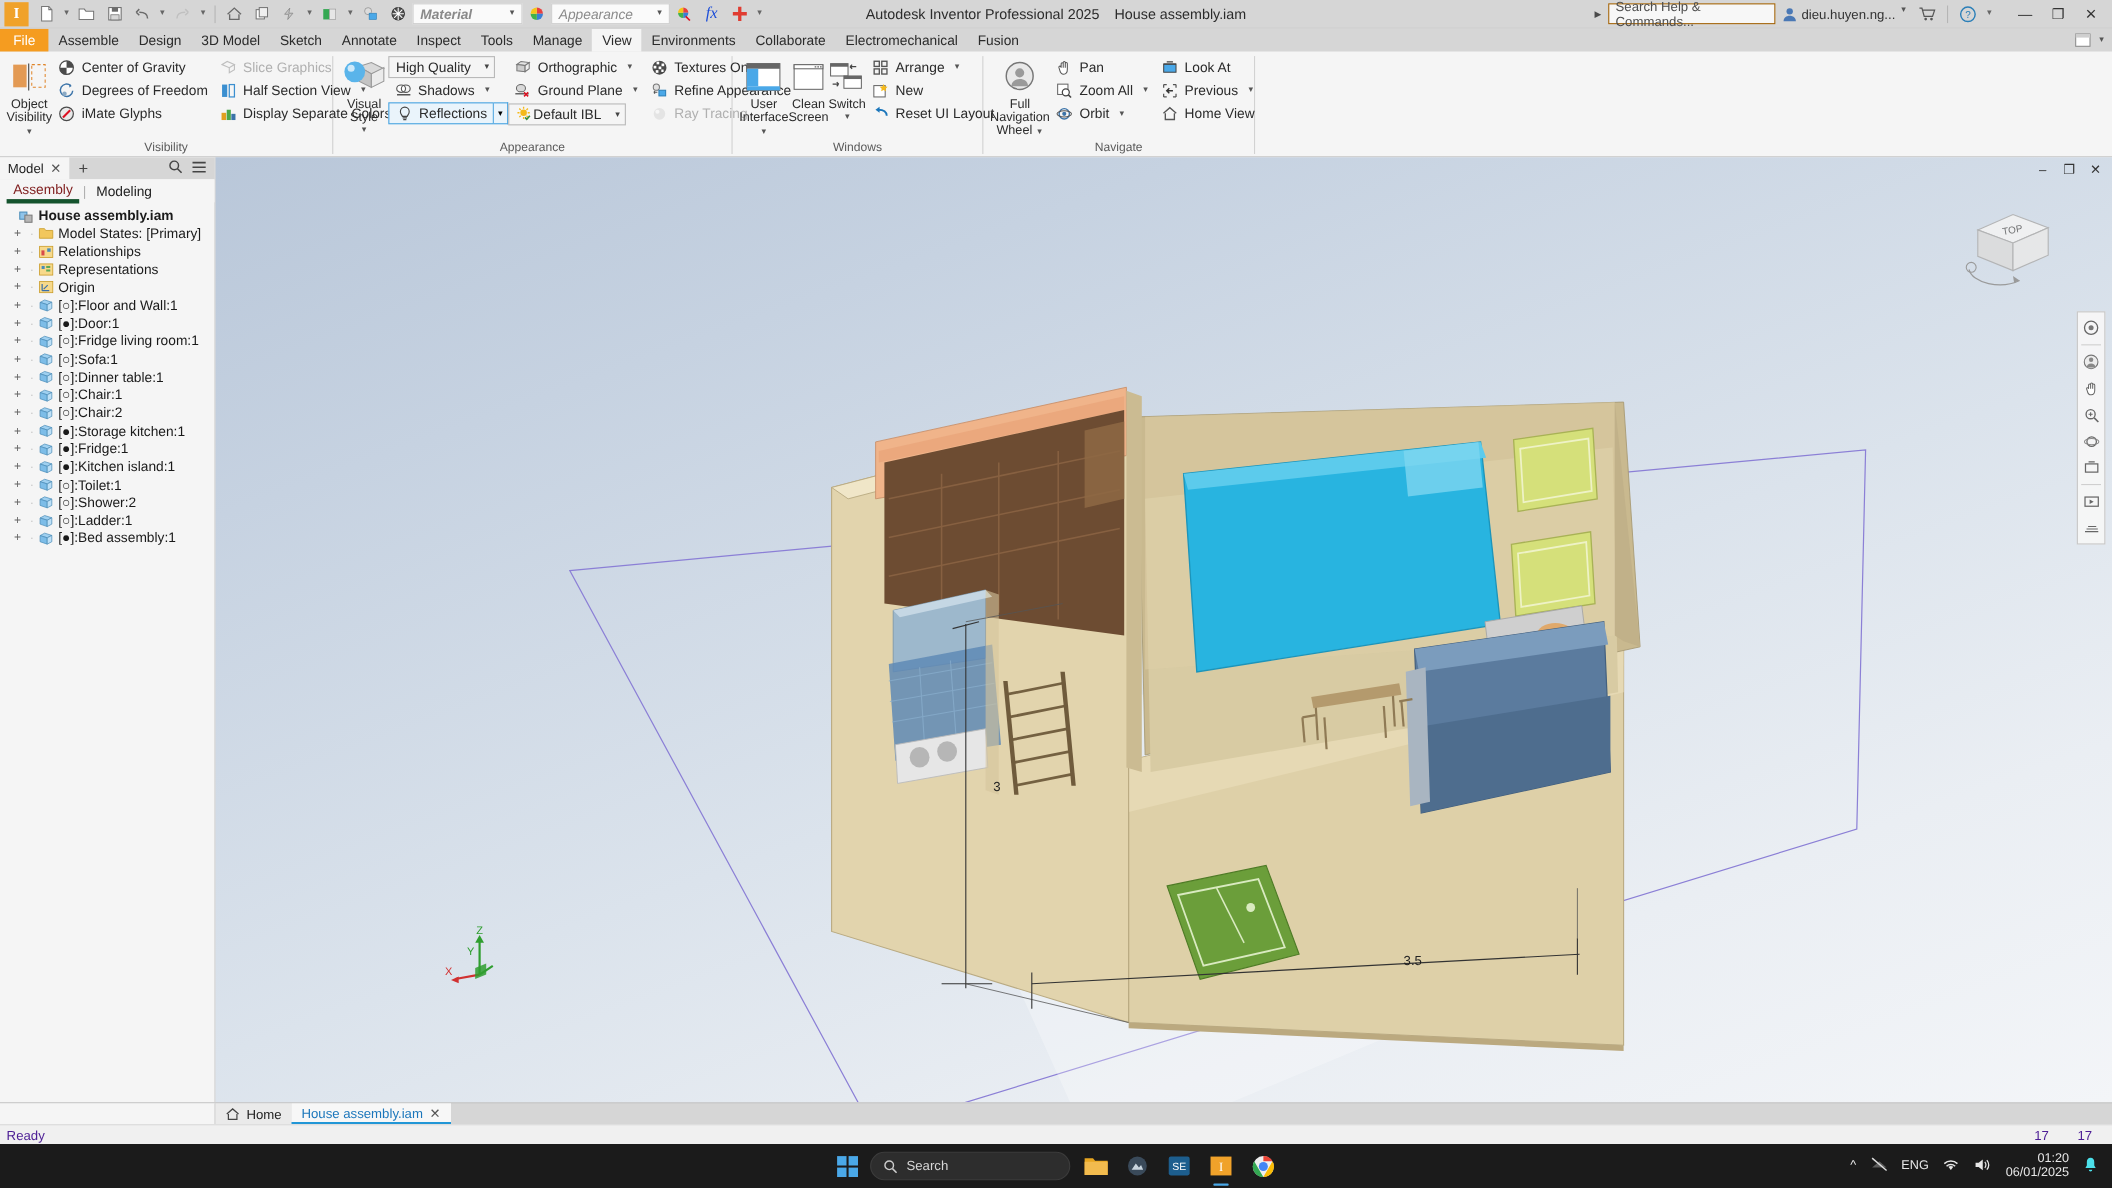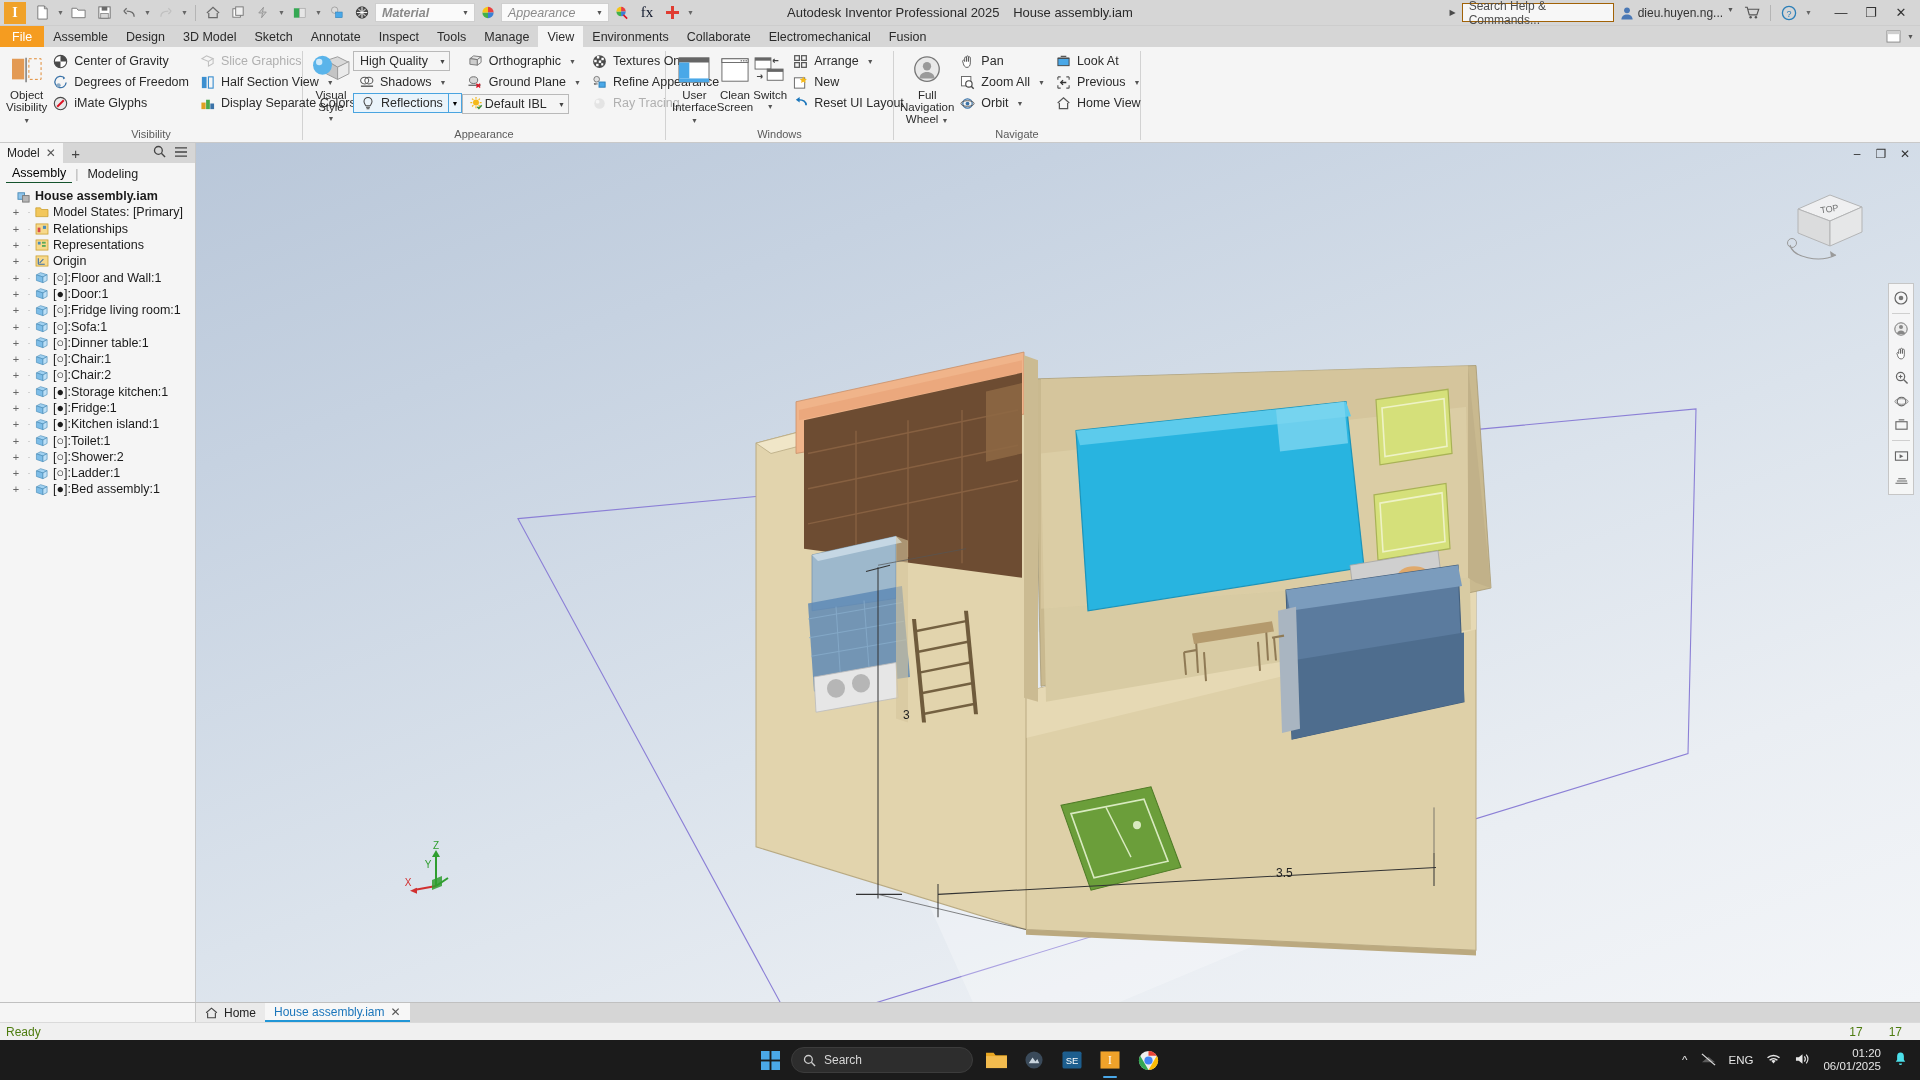--- a/index.html
+++ b/index.html
@@ -115,21 +115,21 @@
 
   
   .browser { width: 196px; background: #f5f5f5; display: flex; flex-direction: column; flex: none;
     border-right: 1px solid #c8c8c8; }
   .browser-tabs { height: 20px; display: flex; align-items: stretch; background: #d6d6d6; }
   .btab { background: #f5f5f5; display: flex; align-items: center; gap: 6px; padding: 0 7px; font-size: 12px; color: #222; }
   .btab .bx { font-size: 12px; color: #555; }
   .btab-plus { width: 26px; display: flex; align-items: center; justify-content: center; color: #444; font-size: 15px; }
   .browser-tools { margin-left: auto; display: flex; align-items: center; gap: 8px; padding-right: 7px; color: #444; }
   .browser-subtabs { height: 21px; display: flex; align-items: center; gap: 0; padding-left: 6px; background: #f5f5f5; font-size: 12.5px; }
-  .subtab { padding: 0 6px; color: #000000; border-bottom: 1px solid #14532d; line-height: 18px; }
+  .subtab { padding: 0 6px; color: #7f1d1d; border-bottom: 4px solid #14532d; line-height: 18px; }
   .subtab.plain { color: #222; border-bottom: none; }
   .subdiv { color: #b0b0b0; padding: 0 3px; }
   .tree { flex: 1; overflow: hidden; padding-top: 4px; font-size: 12.5px; }
   .tnode { display: flex; align-items: center; height: 16.3px; white-space: nowrap; }
   .tnode .exp { width: 16px; text-align: center; color: #666; font-size: 11px; flex: none; }
   .tnode .dots { width: 10px; color: #aaa; font-size: 9px; flex: none; text-align:center;}
   .tnode .ticon { width: 16px; display: flex; align-items: center; justify-content: center; flex: none; }
   .tnode .tlabel { padding-left: 3px; color: #1a1a1a; }
   .tnode.root .tlabel { font-weight: bold; }
 
@@ -149,21 +149,21 @@
   .navbar-right .nbsep { width: 18px; height: 1px; background: #cfcfcf; margin: 2px 0; }
   .axis-tri { position: absolute; left: 208px; bottom: 105px; z-index: 20; }
 
   
   .doctabs { height: 20px; background: #d6d6d6; display: flex; align-items: stretch; flex: none;
     border-top: 1px solid #c0c0c0; }
   .doctabs .sp { width: 196px; background: #f5f5f5; border-right: 1px solid #c8c8c8; }
   .dtab { display: flex; align-items: center; gap: 6px; padding: 0 9px; font-size: 12px; color: #222; background: #eaeaea; }
   .dtab.active { background: #f7f7f7; border-bottom: 2px solid #2196d6; color: #1b76bb; }
   .statusbar { height: 18px; background: #f0f0f0; display: flex; align-items: center; font-size: 12px;
-    color: #4d7c0f; padding: 0 6px; flex: none; border-top: 1px solid #dadada; gap: 48px; }
+    color: #4c1d95; padding: 0 6px; flex: none; border-top: 1px solid #dadada; gap: 48px; }
   .statusbar .right { margin-left: auto; display: flex; gap: 26px; padding-right: 12px; }
 
   
   .taskbar { height: 40px; background: #1b1b1b; display: flex; align-items: center; position: relative; flex: none; }
   .tb-center { position: absolute; left: 50%; transform: translateX(-50%); display: flex; align-items: center; gap: 8px; }
   .start-btn { width: 26px; height: 26px; display: flex; align-items: center; justify-content: center; }
   .tsearch { width: 182px; height: 26px; background: #2d2d2d; border: 1px solid #3c3c3c; border-radius: 13px;
     display: flex; align-items: center; gap: 8px; padding-left: 11px; color: #d7d7d7; font-size: 12px; }
   .tapp { width: 30px; height: 30px; display: flex; align-items: center; justify-content: center; border-radius: 3px; position: relative; }
   .tapp.run::after { content: ''; position: absolute; bottom: -3px; left: 50%; transform: translateX(-50%);
@@ -270,21 +270,21 @@
         <svg width="16" height="15" viewBox="0 0 17 15">
             <circle cx="7.5" cy="6.5" r="5" fill="#ddd"></circle>
             <path d="M7.5 1.5A5 5 0 0 1 12.5 6.5L7.5 6.5z" fill="#e84040"></path>
             <path d="M12.5 6.5A5 5 0 0 1 7.5 11.5L7.5 6.5z" fill="#3a7fd5"></path>
             <path d="M7.5 11.5A5 5 0 0 1 2.5 6.5L7.5 6.5z" fill="#42b14a"></path>
             <path d="M2.5 6.5A5 5 0 0 1 7.5 1.5L7.5 6.5z" fill="#f5c518"></path>
             <path d="M10 10l4 4" stroke="#d12" stroke-width="1.6"></path>
           </svg>
       </div>
       <div class="qbtn">
-        <span style="font-family:'Liberation Serif',serif; font-size:15px; color:#0f172a;">fx</span>
+        <span style="font-family:'Liberation Serif',serif; font-style:italic; font-size:15px; color:#1d4ed8;">fx</span>
       </div>
       <div class="qbtn">
         <svg width="13" height="13" viewBox="0 0 13 13">
             <path d="M5 0h3v5h5v3H8v5H5V8H0V5h5z" fill="#e03c31"></path>
           </svg>
       </div>
       <div class="qarrow">▼</div>
     </div>
 
     <div class="app-title">

